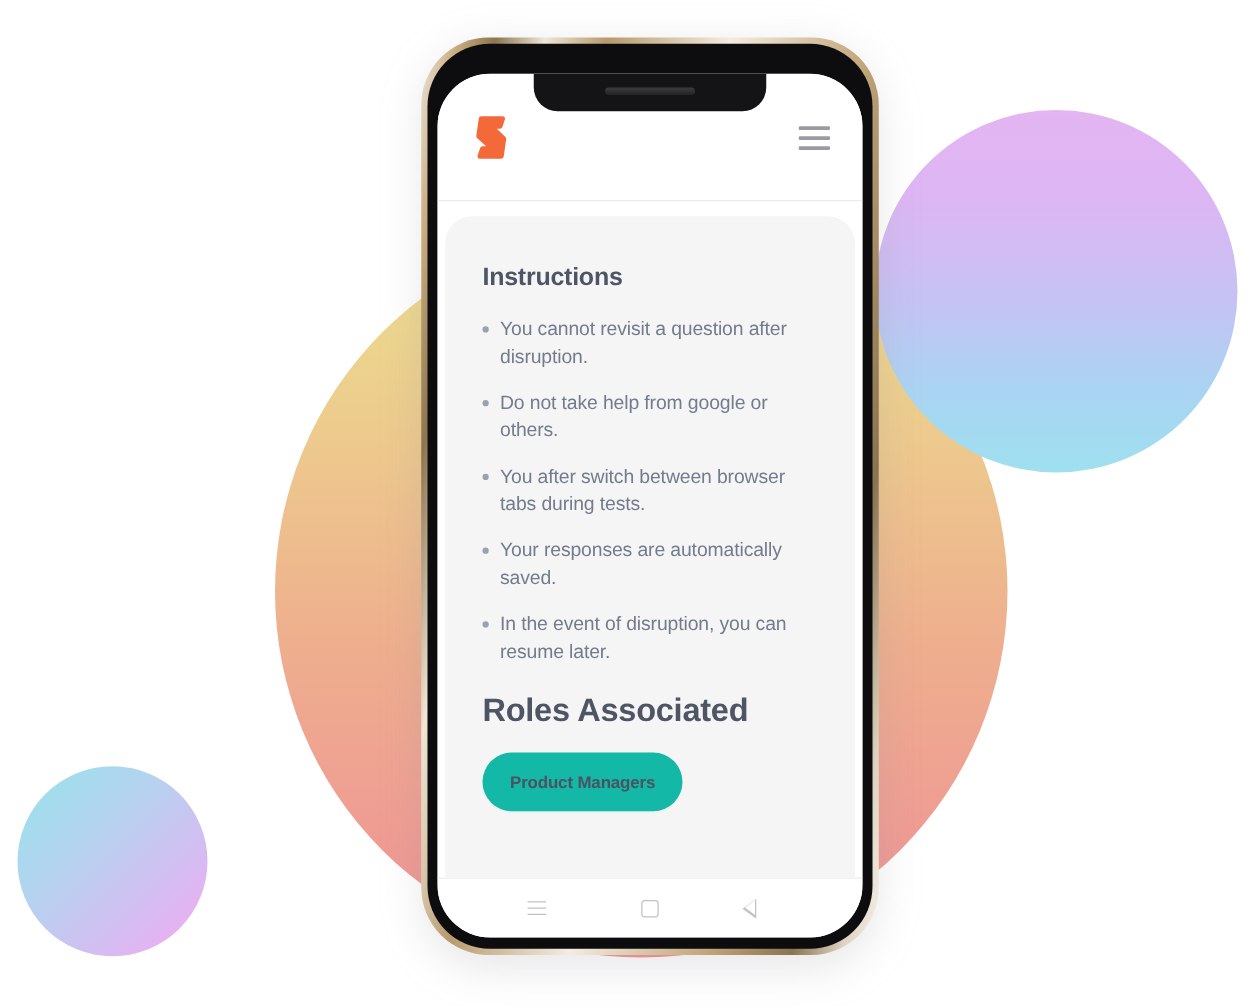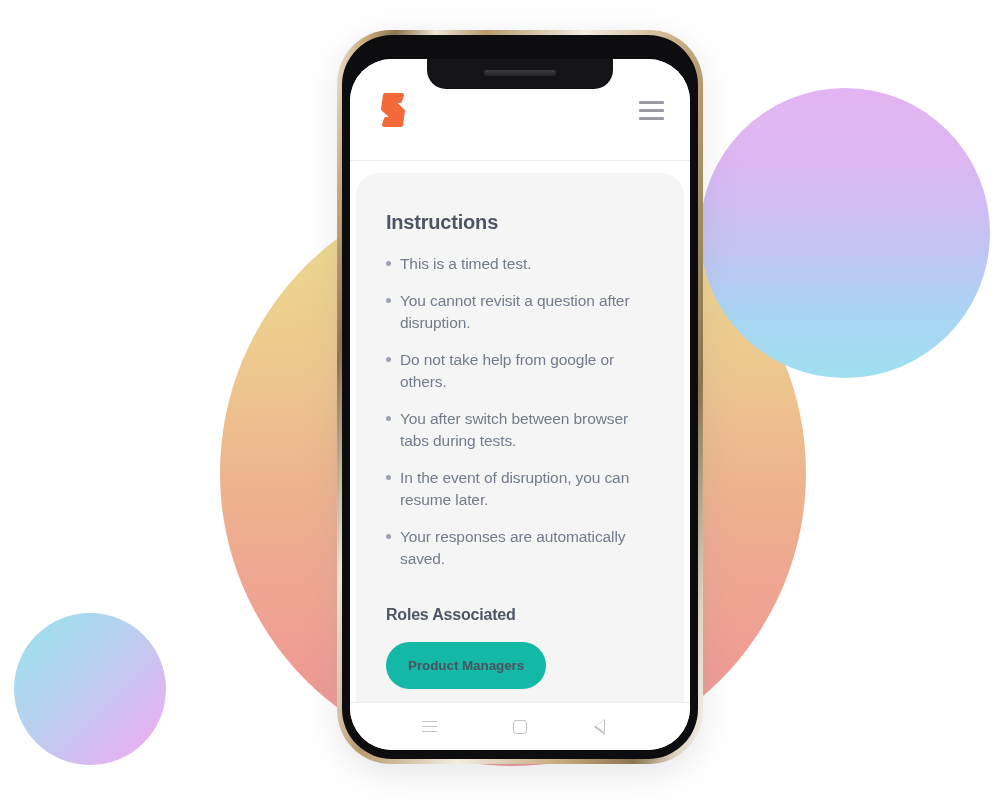--- a/index.html
+++ b/index.html
@@ -95,22 +95,22 @@
     display:flex; align-items:flex-start; gap:9px;
     margin-bottom:15px;
     font-size:15.5px; line-height:1.42; color:#737b8c;
     letter-spacing:-0.1px;
   }
   .instr-item .dot {
     flex:0 0 auto; width:5px; height:5px; border-radius:50%;
     background:#9aa1b0; margin-top:8px;
   }
   .roles-title {
-    font-size:16px; font-weight:bold; color:#4e5565;
-    letter-spacing:-0.2px; margin-top:36px; margin-bottom:18px;
+    font-size:26px; font-weight:bold; color:#4e5565;
+    letter-spacing:-0.2px; margin-top:20px; margin-bottom:18px;
   }
   .pills { display:flex; flex-wrap:wrap; gap:14px 14px; }
   .pill {
     background:#14b8a6; border-radius:27px;
     padding:16px 22px;
     font-size:13.5px; color:#4b5262; letter-spacing:-0.1px;
     box-shadow:0 1px 2px rgba(0,0,0,0.03);
     cursor:pointer; white-space:nowrap;font-weight:bold;
   }
   .pill-row-break { flex-basis:100%; height:0; }
@@ -176,41 +176,37 @@
         </div>
 
         <div class="scroll-area">
           <div class="card">
 
             <div class="section-title">Instructions</div>
 
             <ul class="instr-list">
               <li class="instr-item">
                 <span class="dot"></span>
-                <span>This is a timed test.</span>
-              </li>
-              <li class="instr-item">
-                <span class="dot"></span>
                 <span>You cannot revisit a question after disruption.</span>
               </li>
               <li class="instr-item">
                 <span class="dot"></span>
                 <span>Do not take help from google or others.</span>
               </li>
               <li class="instr-item">
                 <span class="dot"></span>
                 <span>You after switch between browser tabs during tests.</span>
               </li>
               <li class="instr-item">
                 <span class="dot"></span>
+                <span>Your responses are automatically saved.</span>
+              </li>
+              <li class="instr-item">
+                <span class="dot"></span>
                 <span>In the event of disruption, you can resume later.</span>
-              </li>
-              <li class="instr-item">
-                <span class="dot"></span>
-                <span>Your responses are automatically saved.</span>
               </li>
             </ul>
 
             <div class="roles-title">Roles Associated</div>
 
             <div class="pills">
               <div class="pill">Product Managers</div>
               <div class="pill-row-break"></div>
 
             </div>

